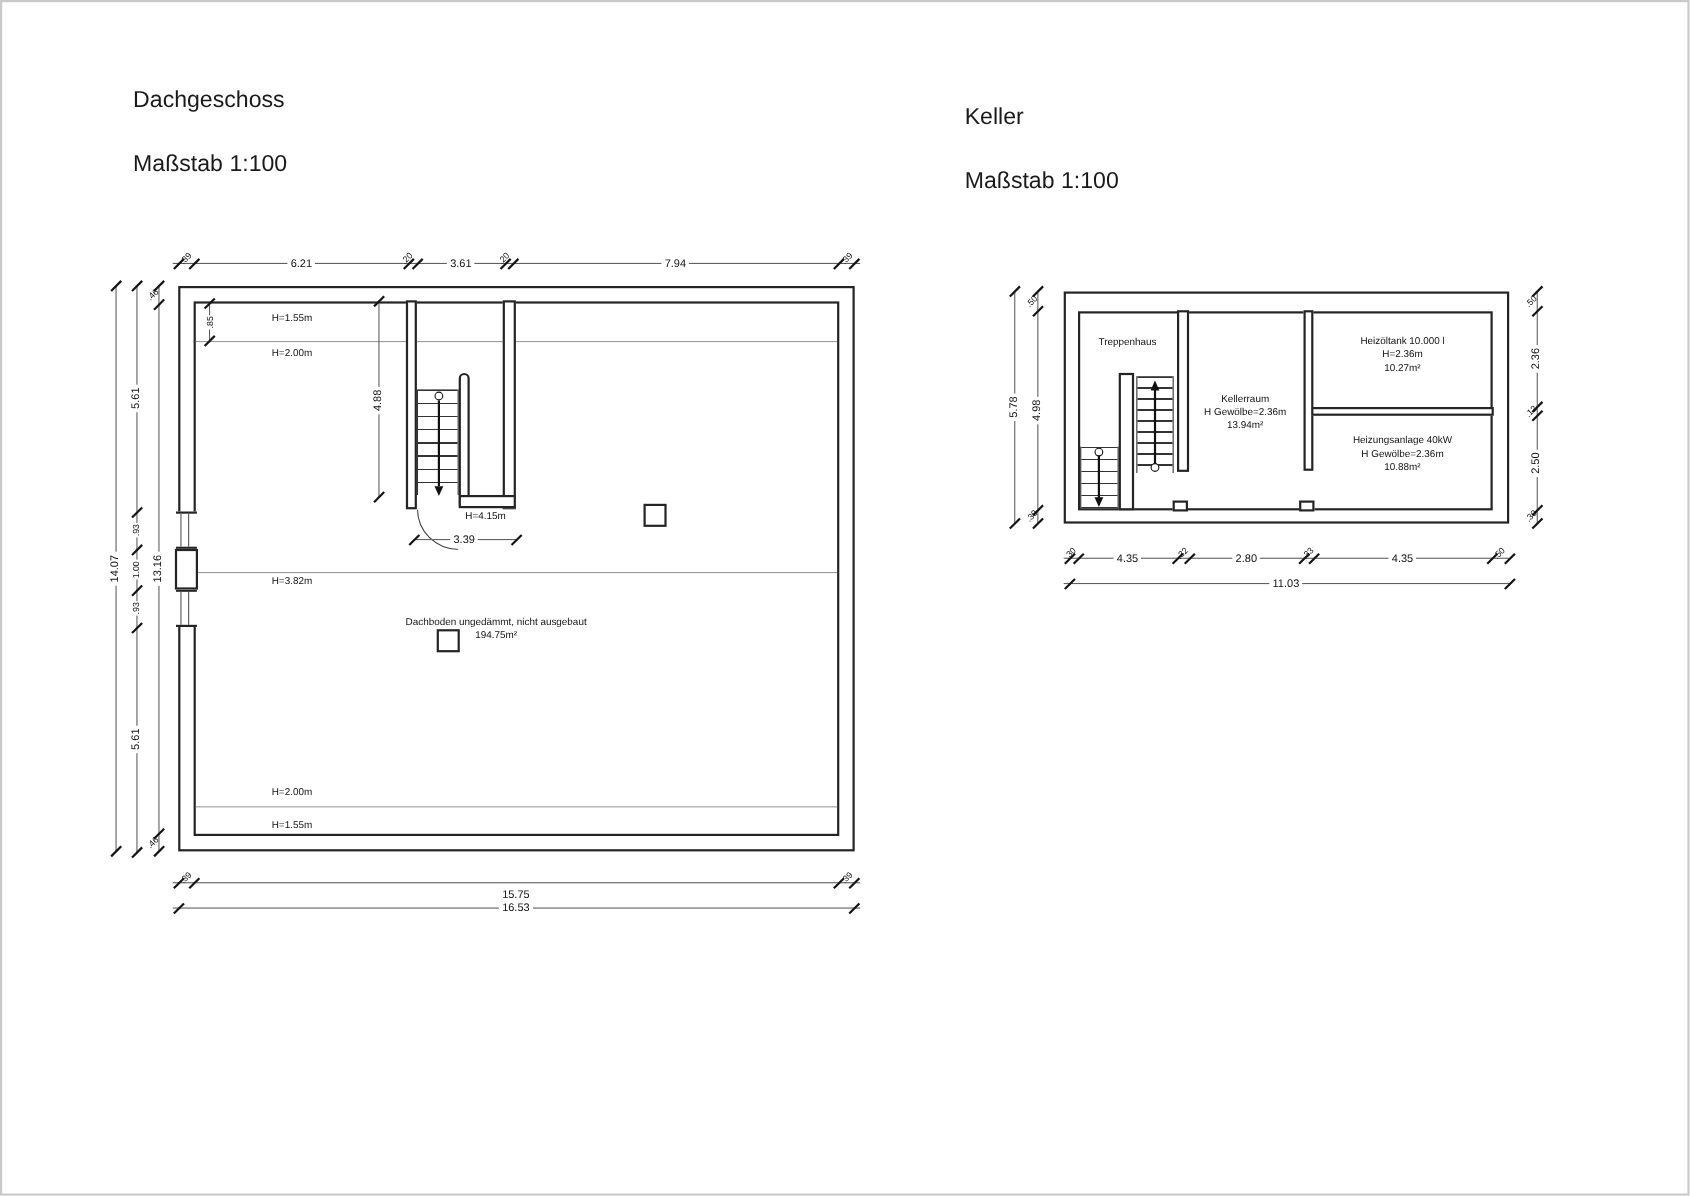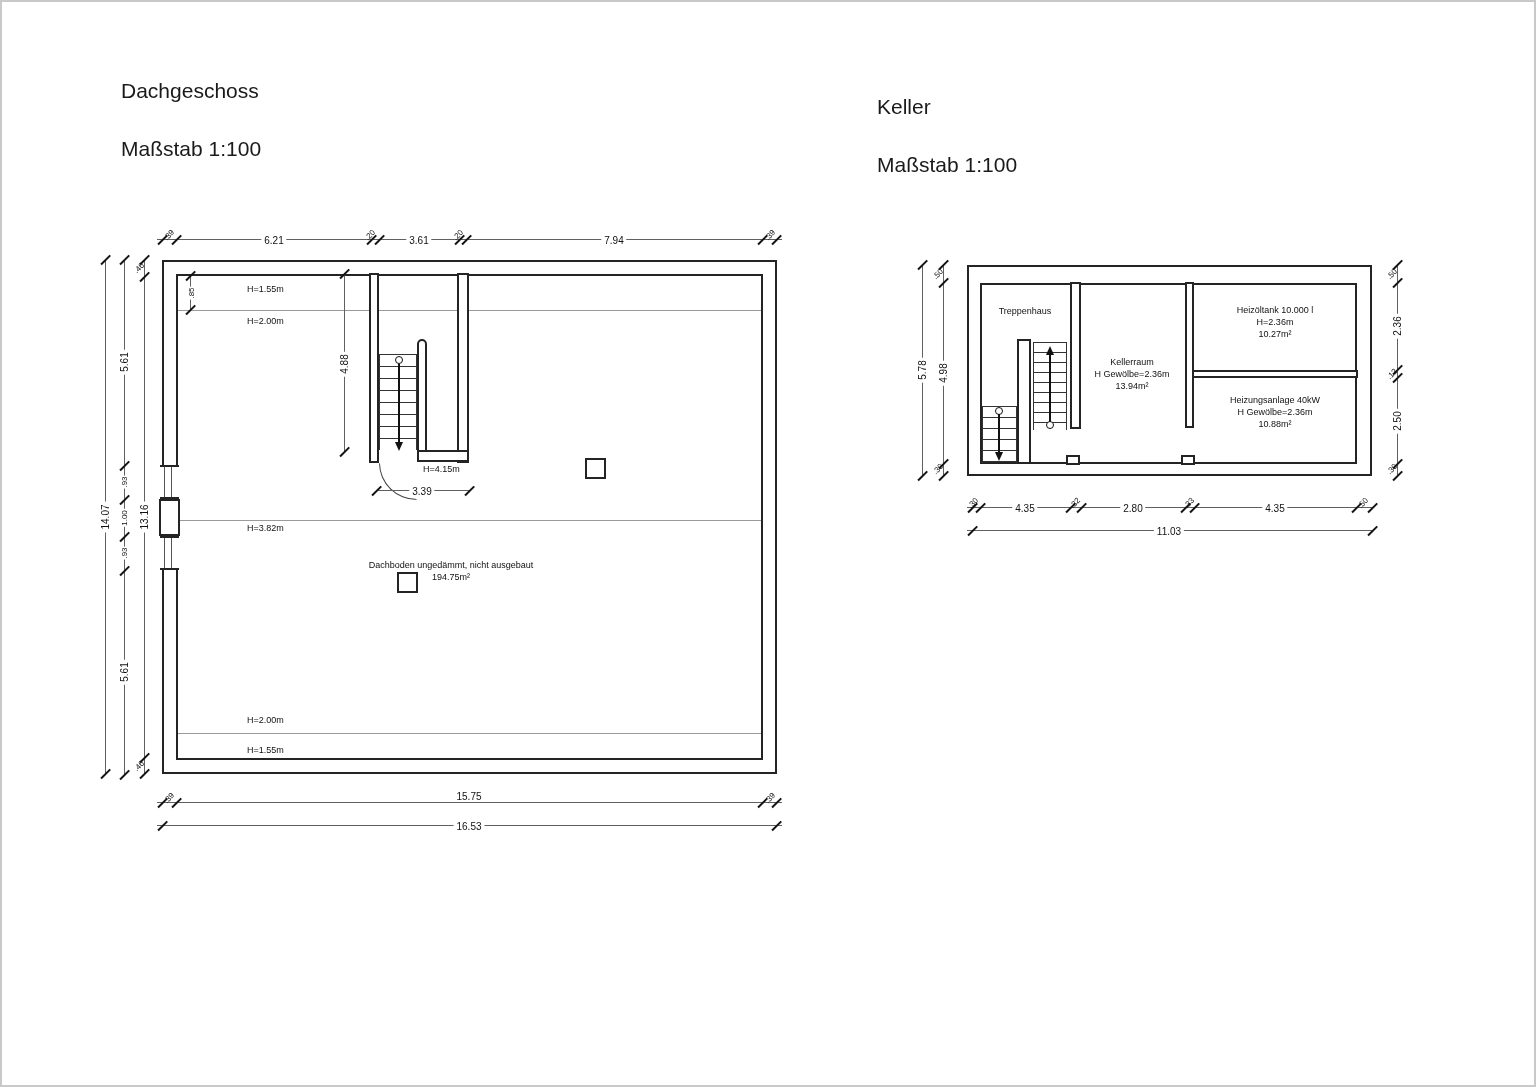--- a/index.html
+++ b/index.html
@@ -128,21 +128,21 @@
   <div class="dlab" style="left:612px;top:238px;">7.94</div>
   <div class="dlab-s" style="left:768px;top:233px;">.39</div>
 
   <div class="dim-h" style="left:155px;top:800px;width:625px;">
     <span class="tick" style="left:-1px;"></span>
     <span class="tick" style="left:13px;"></span>
     <span class="tick" style="left:599px;"></span>
     <span class="tick" style="left:613px;"></span>
   </div>
   <div class="dlab-s" style="left:167px;top:796px;">.39</div>
-  <div class="dlab" style="left:467px;top:794px;">15.75</div>
+  <div class="dlab" style="left:467px;top:812px;">15.75</div>
   <div class="dlab-s" style="left:768px;top:796px;">.39</div>
 
   <div class="dim-h" style="left:155px;top:823px;width:625px;">
     <span class="tick" style="left:-1px;"></span>
     <span class="tick" style="left:613px;"></span>
   </div>
   <div class="dlab" style="left:467px;top:824px;">16.53</div>
 
   <div class="dim-v" style="left:103px;top:258px;height:514px;">
     <span class="tick" style="top:-1px;"></span>

